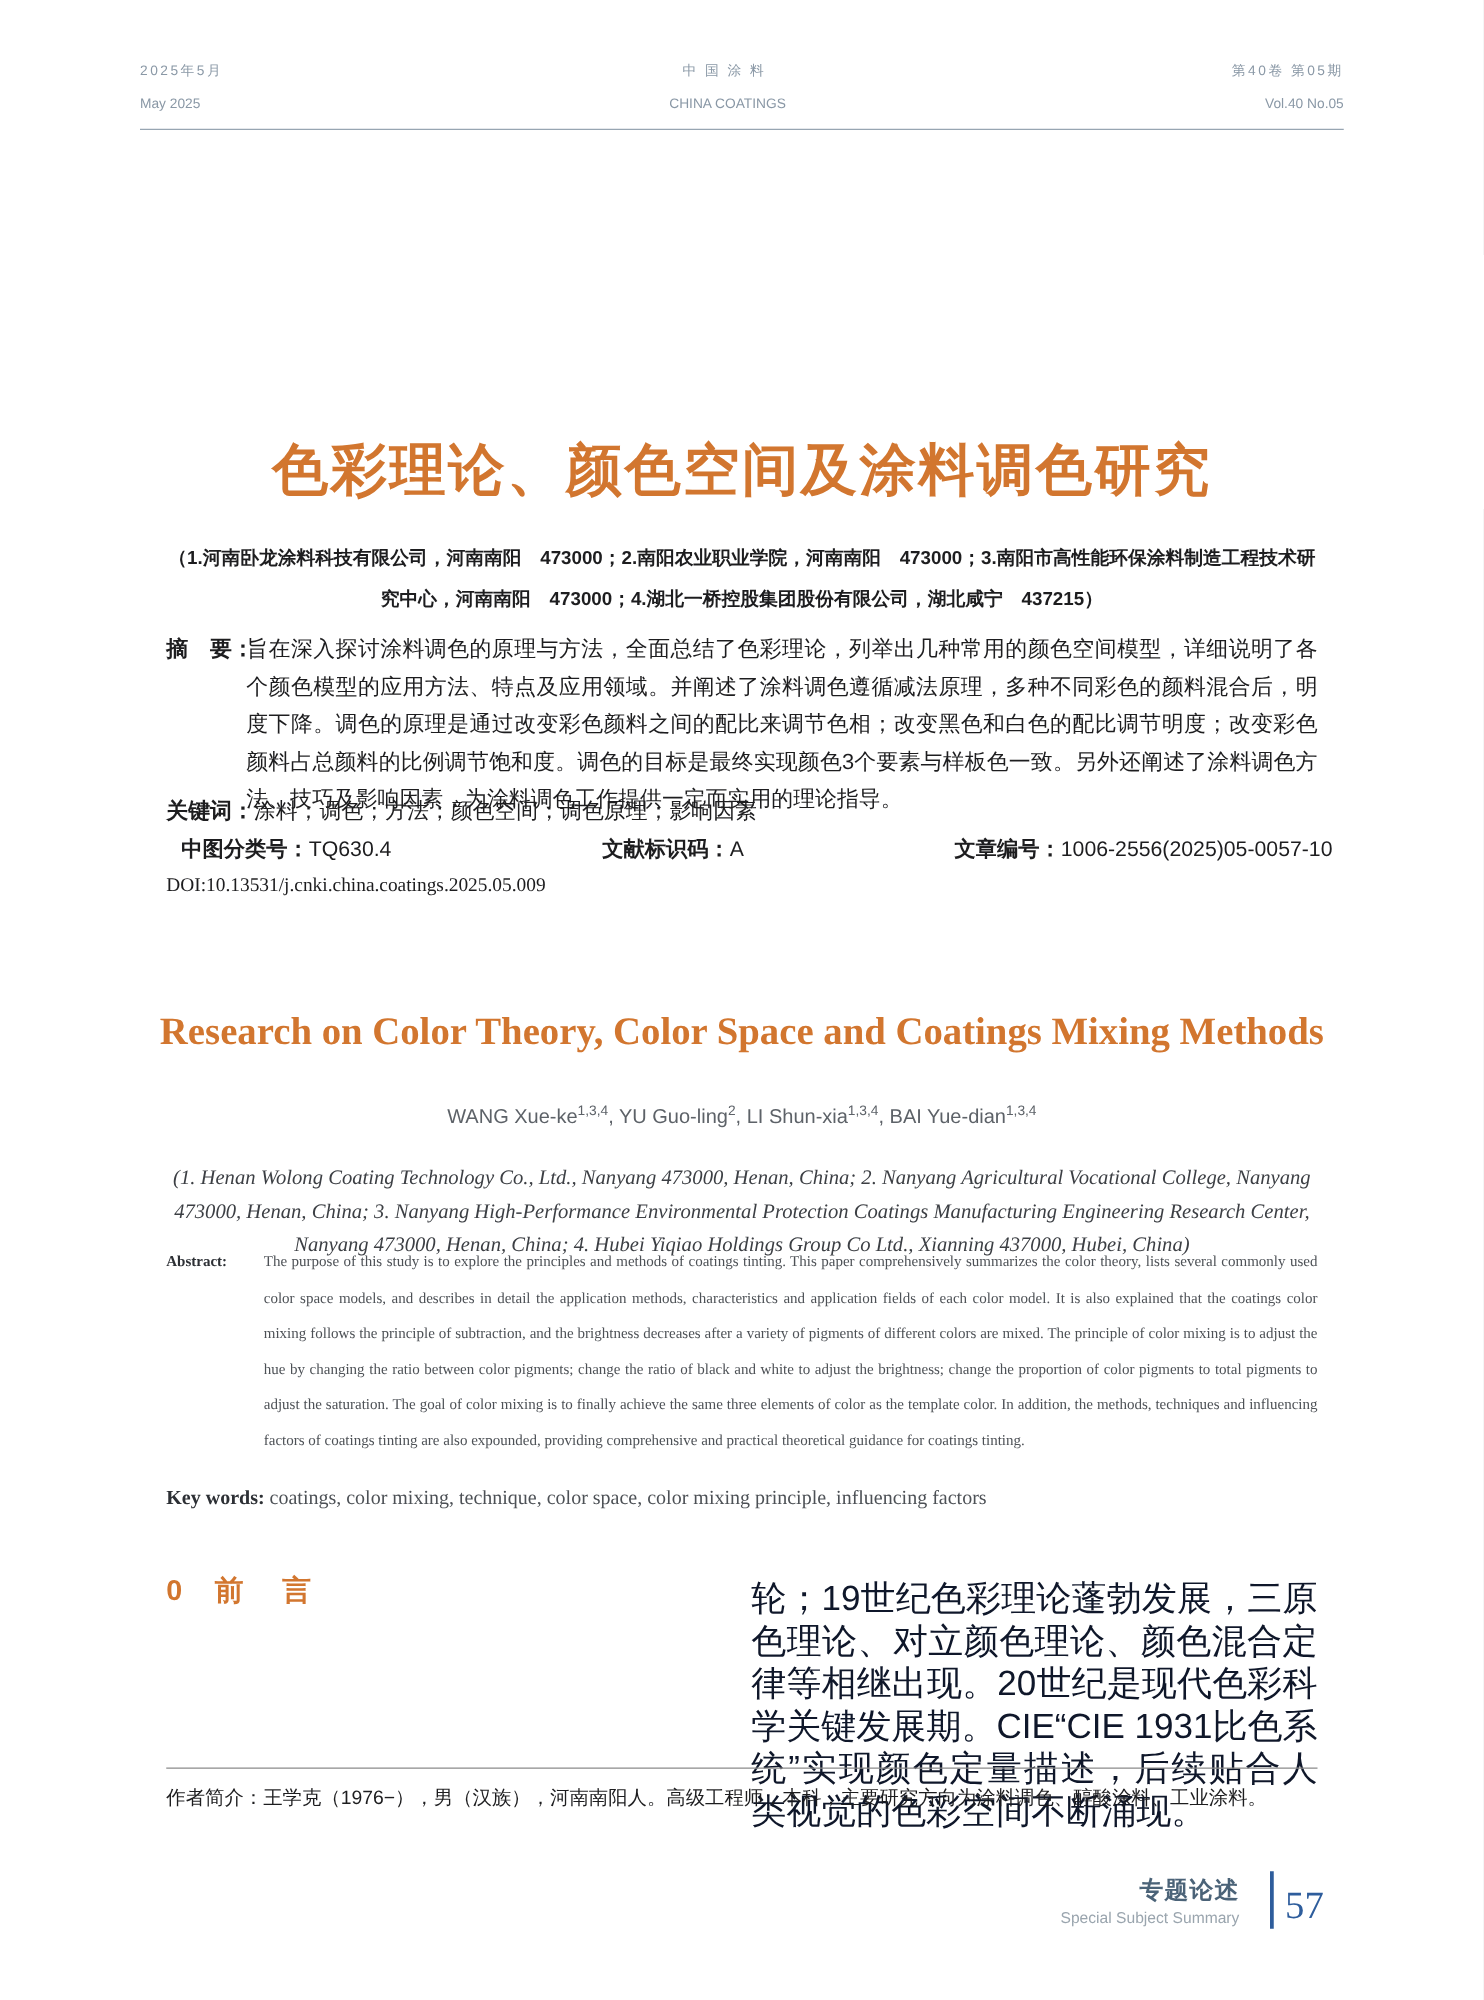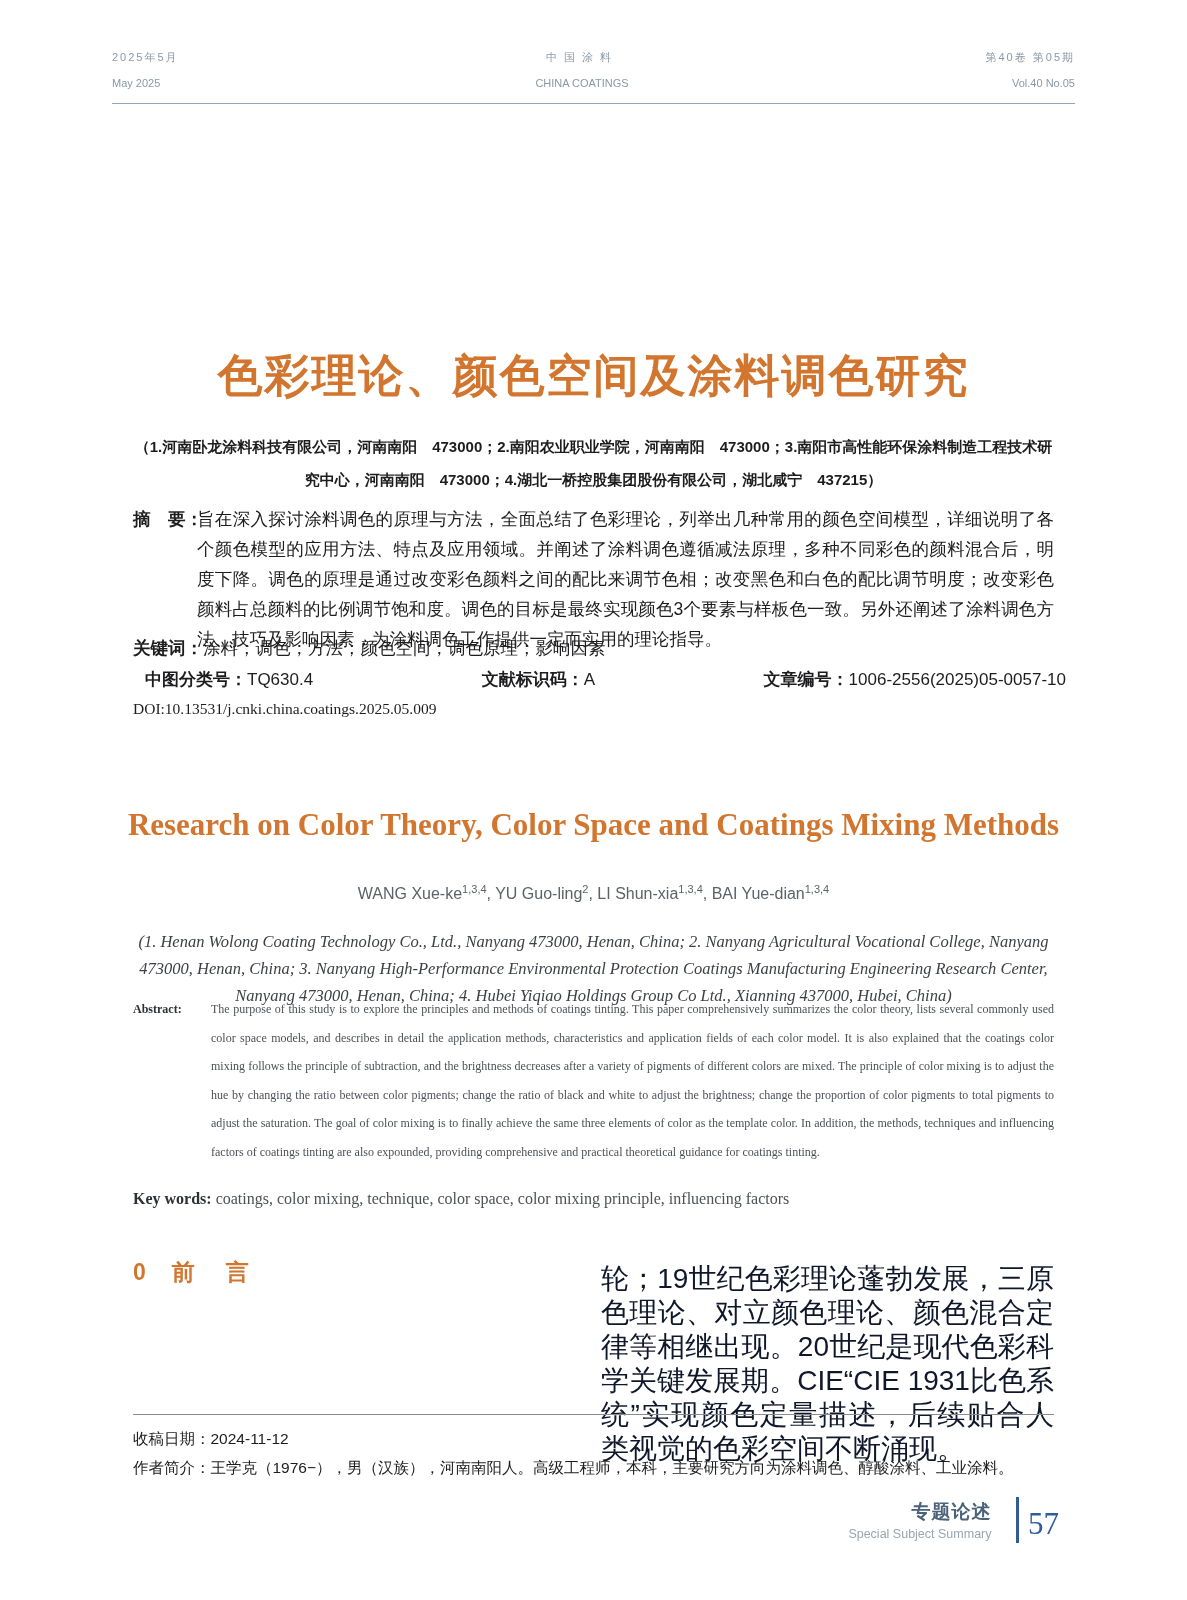--- a/index.html
+++ b/index.html
@@ -195,21 +195,20 @@
     <span class="sec-num">0</span><span class="sec-title">前　言</span>
   </div>
 
 
   <div class="body-col body-right">
     <p>轮；19世纪色彩理论蓬勃发展，三原色理论、对立颜色理论、颜色混合定律等相继出现。20世纪是现代色彩科学关键发展期。CIE“CIE 1931比色系统”实现颜色定量描述，后续贴合人类视觉的色彩空间不断涌现。</p>
   </div>
 
   <div class="footnote-divider"></div>
   <div class="footnotes">
-    <p><span>收稿日期：</span><span>2024-11-12</span></p>
     <p><span>作者简介：</span><span>王学克（1976−），男（汉族），河南南阳人。高级工程师，本科，主要研究方向为涂料调色、醇酸涂料、工业涂料。</span></p>
   </div>
 
   <div class="page-footer">
     <div class="footer-labels">
       <div class="footer-zh">专题论述</div>
       <div class="footer-en">Special Subject Summary</div>
     </div>
     <div class="footer-bar"></div>
     <div class="footer-page">57</div>

